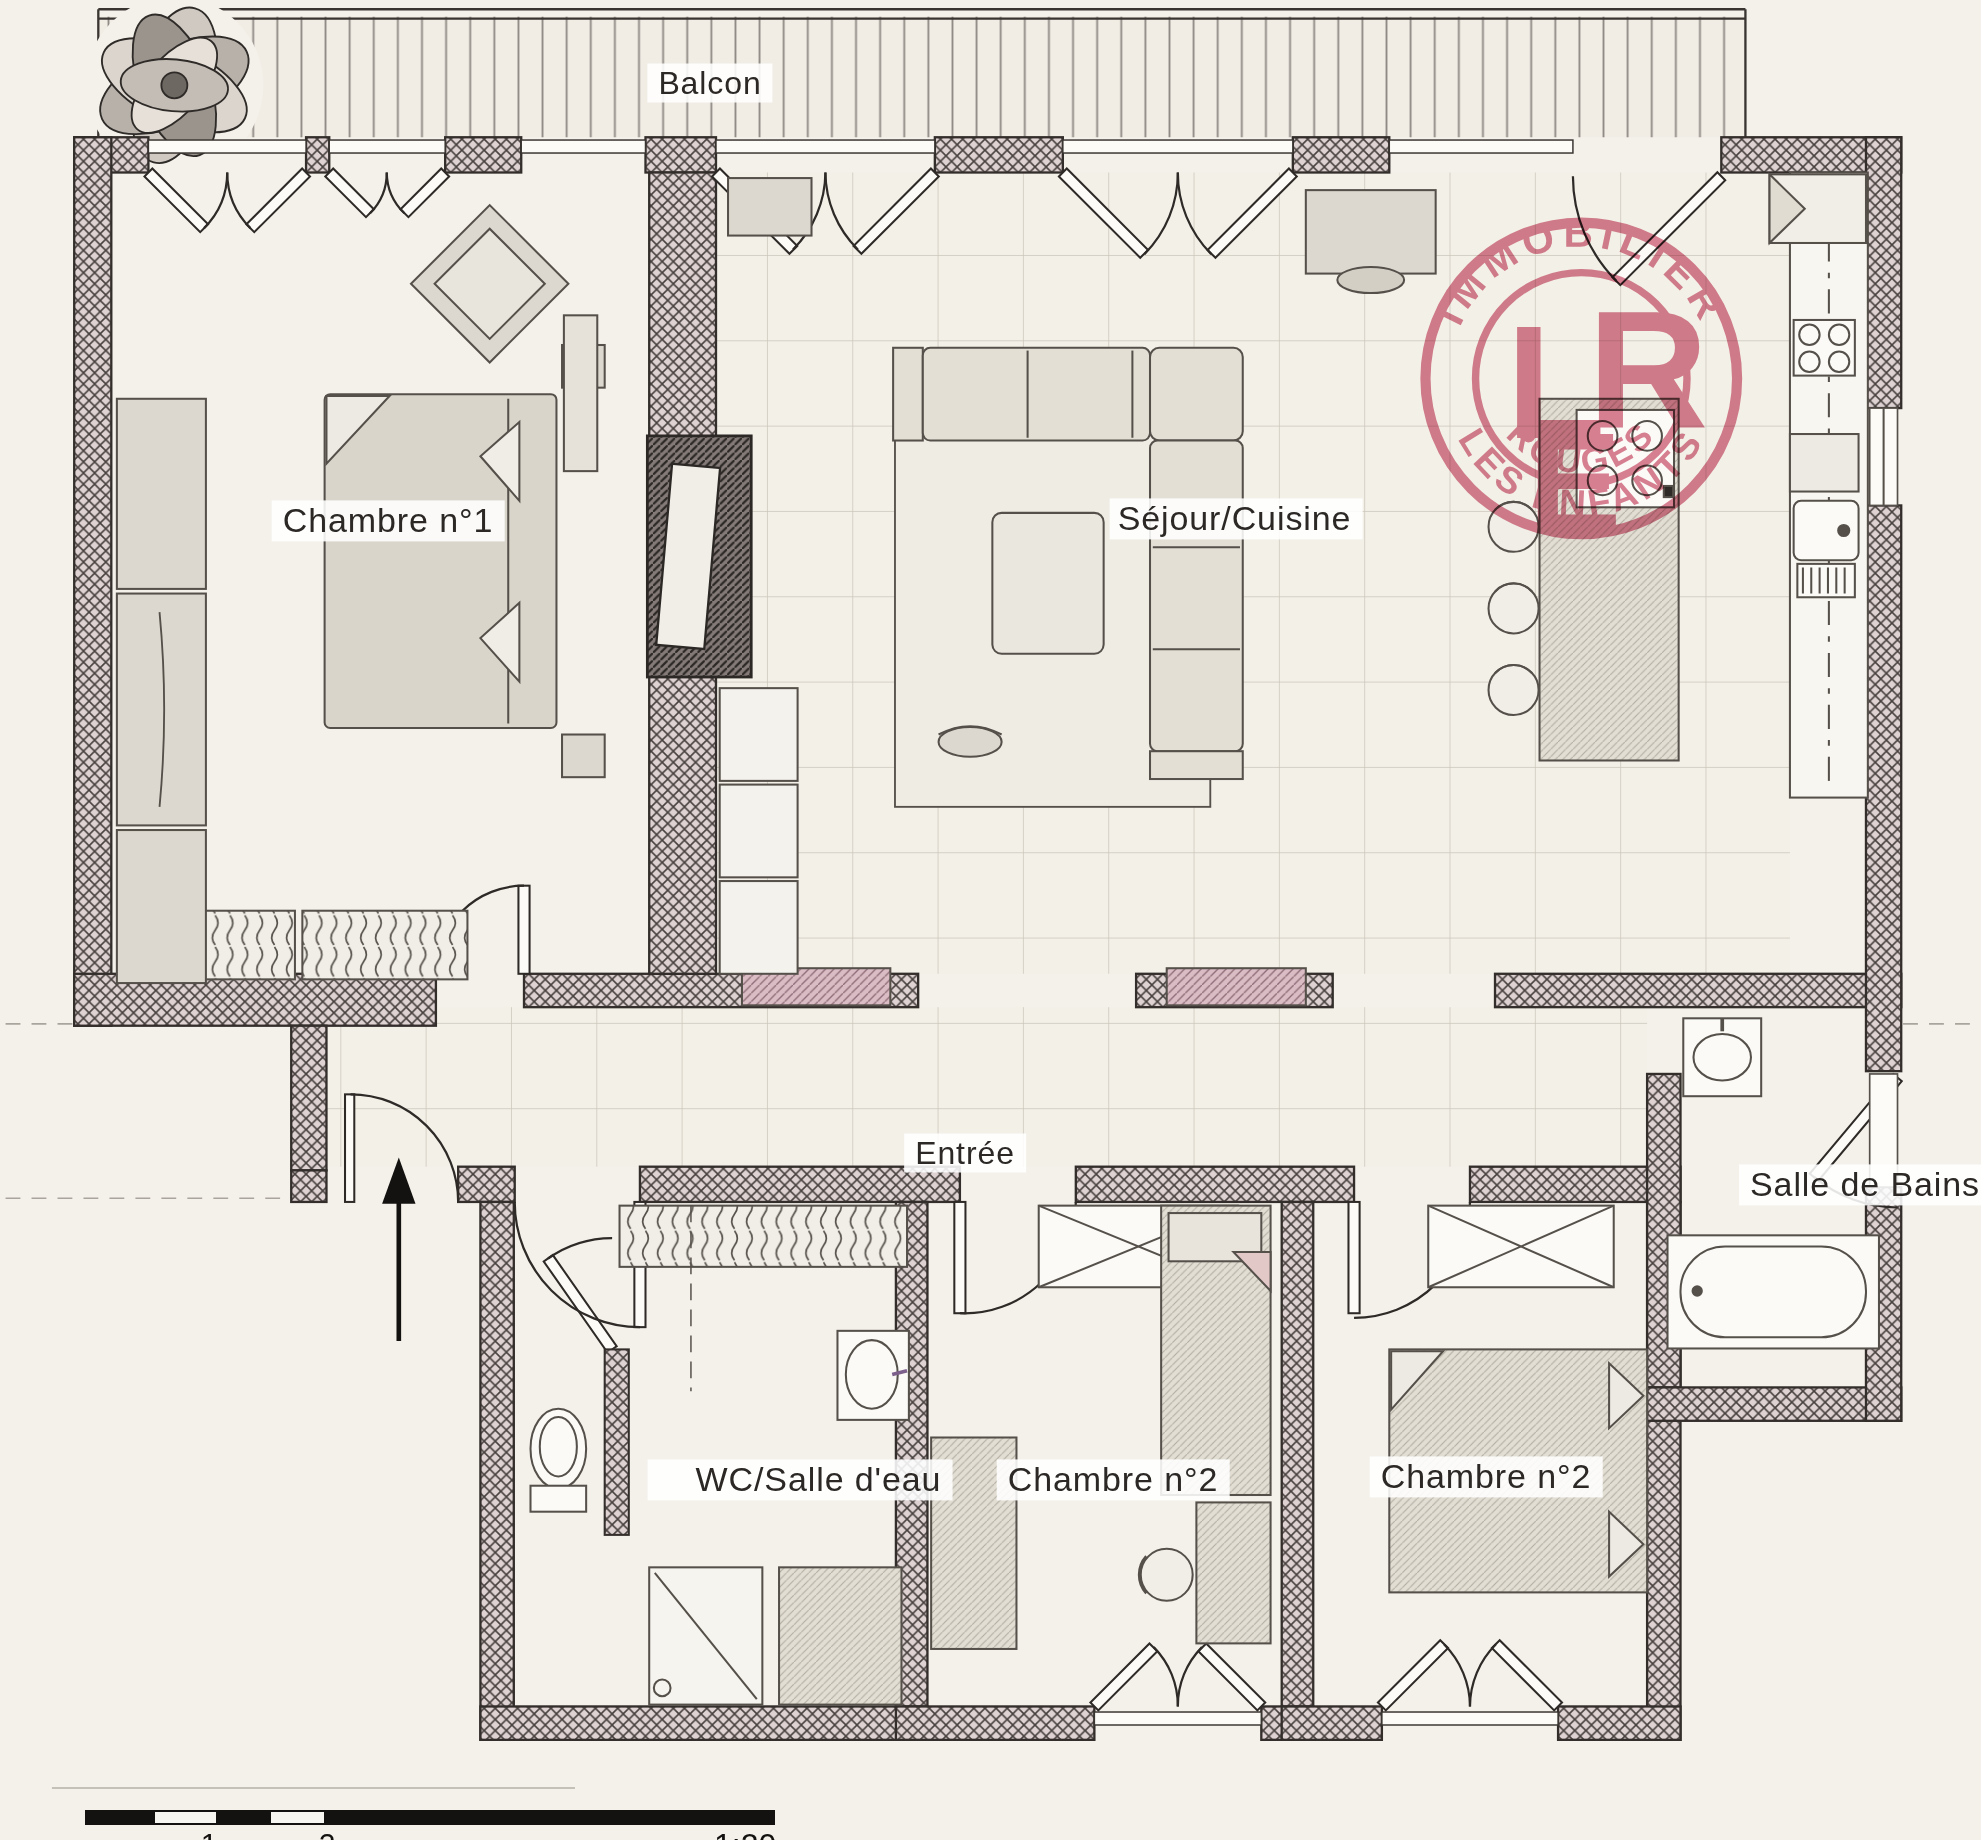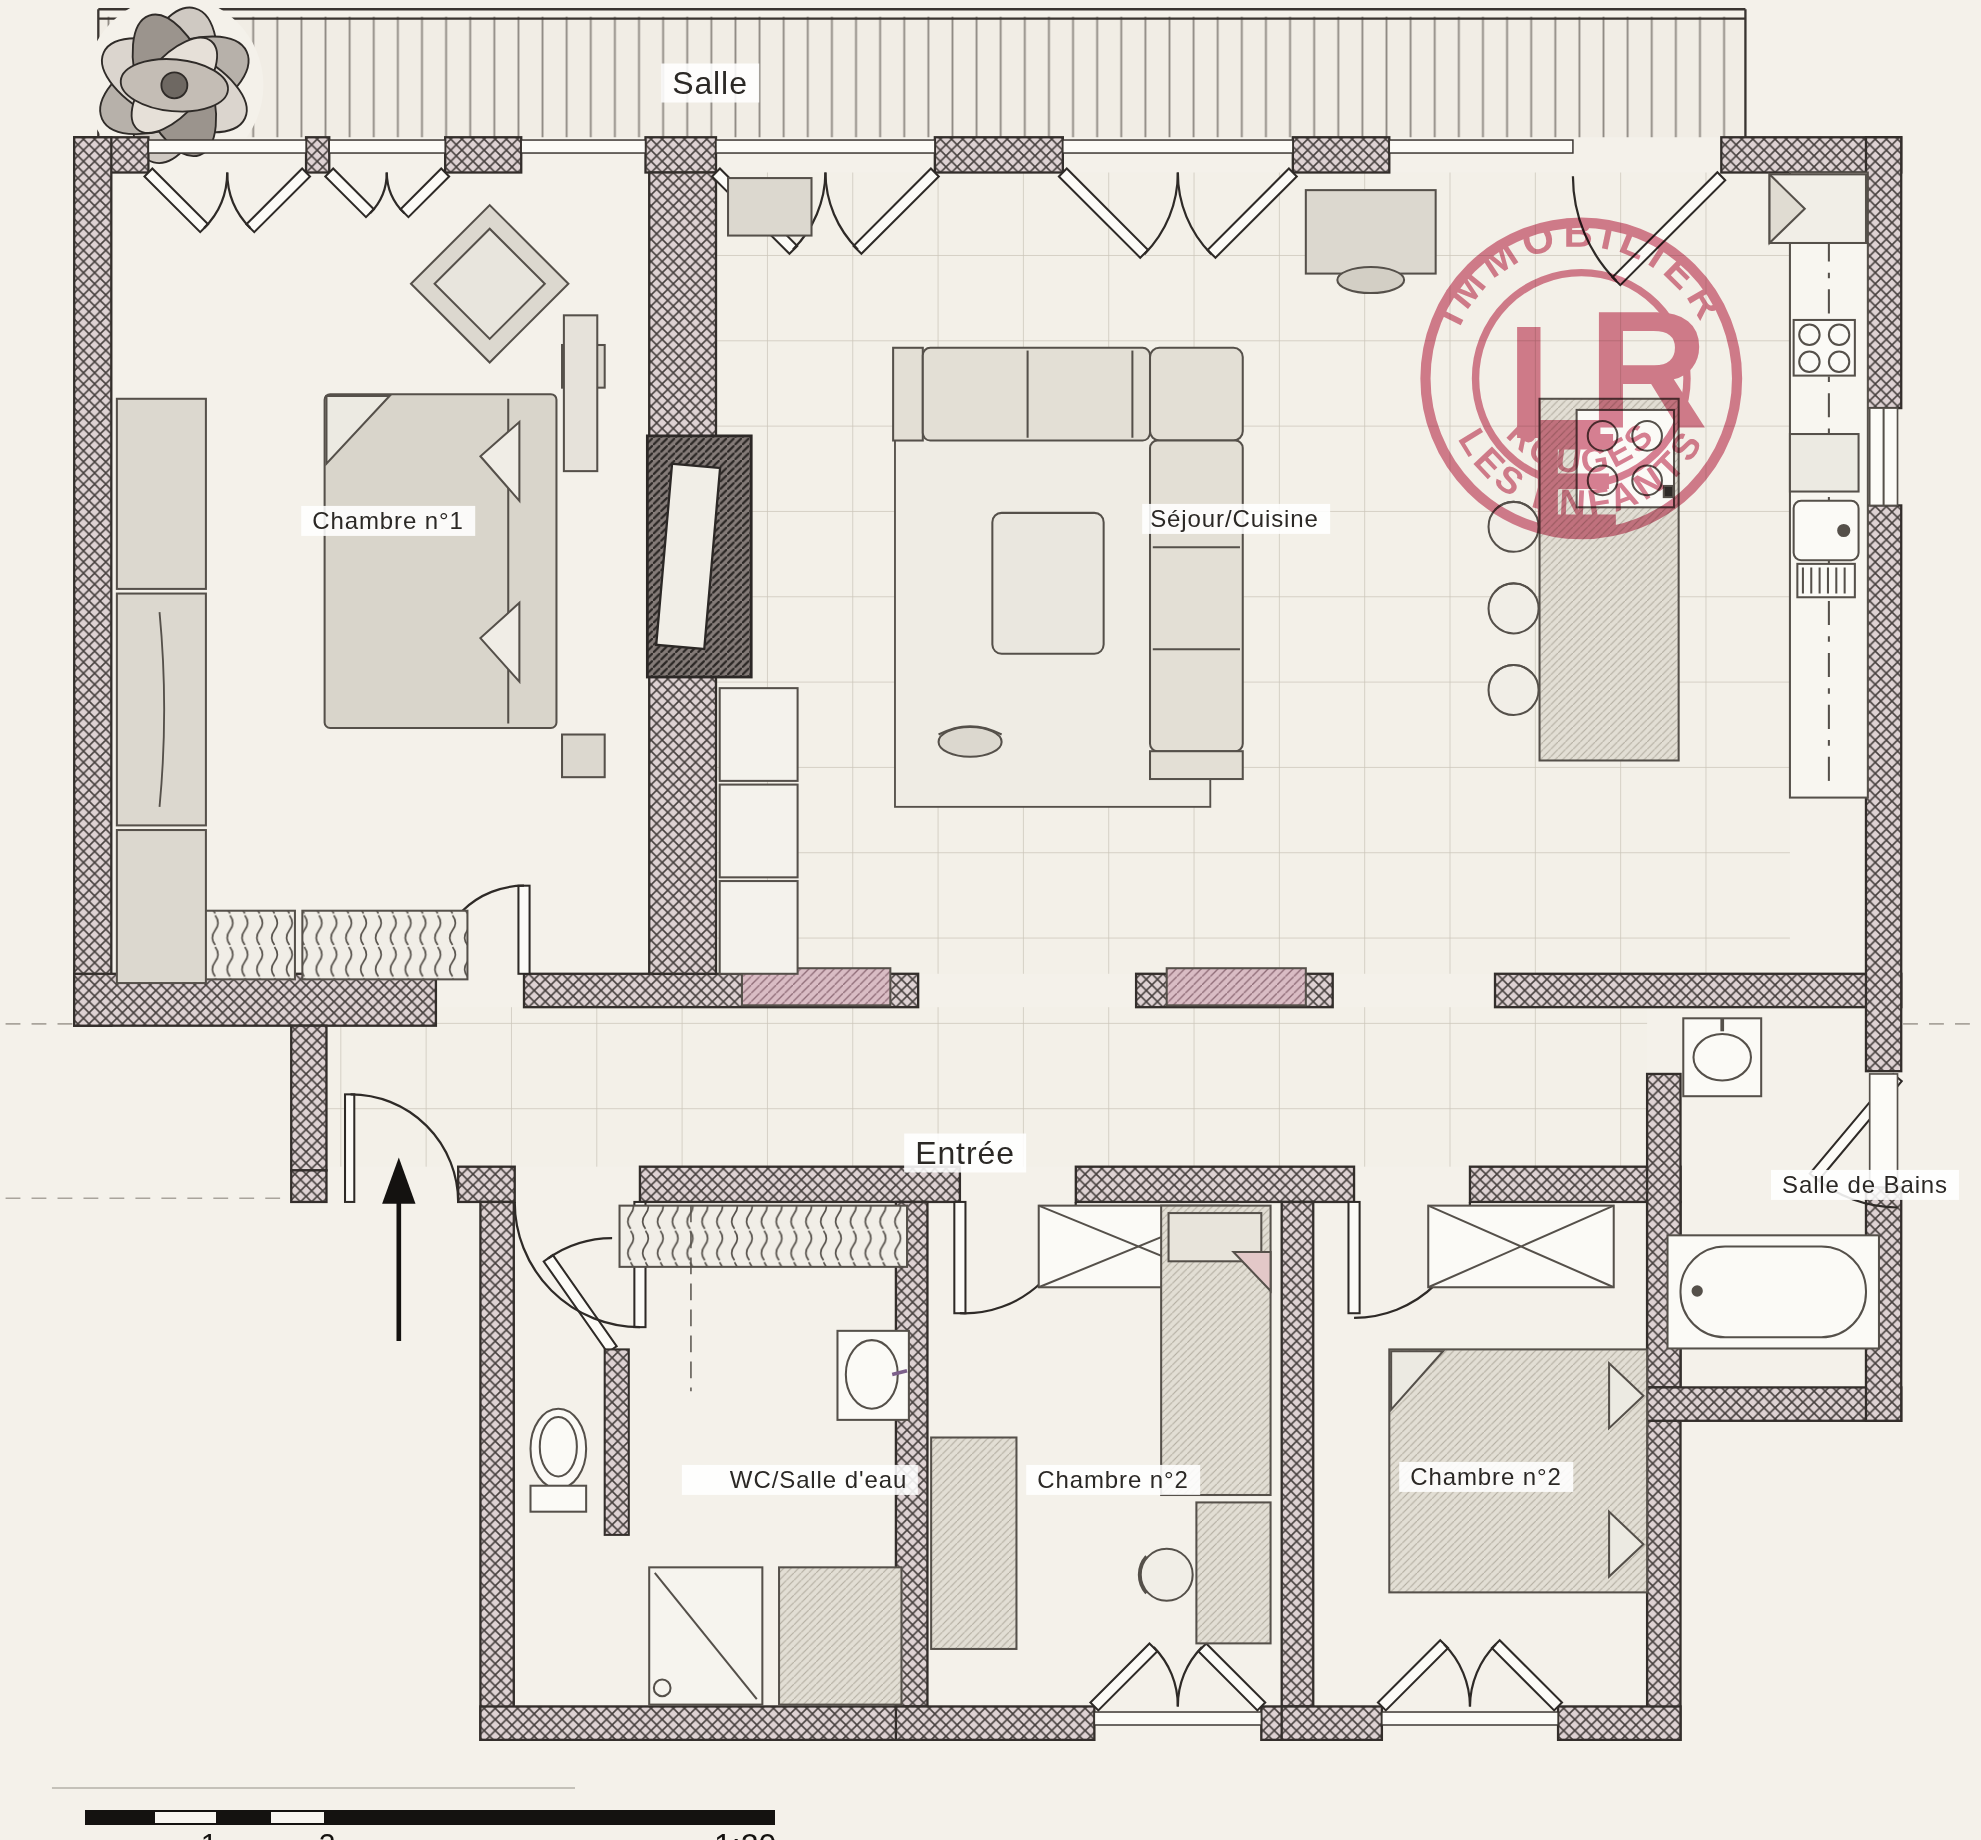--- a/index.html
+++ b/index.html
@@ -1,20 +1,20 @@
 <!DOCTYPE html>
 <html style="font-size:15px"><head>
 <meta charset="utf-8">
 <style>
   html,body{margin:0;padding:0;background:#e9e6df;}
   #canvas{position:relative;width:1981px;height:1840px;background:#f4f1ea;overflow:hidden;
           font-family:"Liberation Sans", sans-serif;}
   #planSvg{position:absolute;left:0;top:0;}
   .room-label{position:absolute;transform:translate(-50%,-50%);background:rgba(255,255,255,.88);
-      color:#2b2825;font-size:24px;letter-spacing:0.9px;padding:1.9px 11px;white-space:nowrap;line-height:1.1;}
+      color:#2b2825;font-size:34px;letter-spacing:0.9px;padding:1.9px 11px;white-space:nowrap;line-height:1.1;}
   .small-label{font-size:32px;}
   
   #scalebar{position:absolute;left:0;top:1803px;width:835px;height:37px;}
   .sb-bar{position:absolute;left:85px;top:7.4px;width:690px;height:15px;background:#141210;}
   .sb-white{position:absolute;top:1.9px;height:11px;background:#f8f6f1;}
   .sb-num{position:absolute;top:24px;color:#141210;font-size:30px;transform:translateX(-50%);}
   .sb-ratio{position:absolute;top:24px;color:#141210;font-size:32px;}
   .stamp-wrap{mix-blend-mode:multiply;}
 </style>
 </head>
@@ -388,21 +388,21 @@
     </text>
     <text font-size="38" letter-spacing="4" fill="#cf5f78">
       <textPath href="#stArcBotIn" startOffset="50%" text-anchor="middle">ROUGES</textPath>
     </text>
     <text x="1624" y="472" font-size="175" fill="#cf5f78">L</text>
     <text x="1712" y="462" font-size="180" fill="#cf5f78">R</text>
     <text x="1648" y="572" font-size="150" fill="#cf5f78">E</text>
   </g>
 </svg>
 
-<div class="room-label small-label" style="left:710px;top:83px;">Salle</div>
+<div class="room-label small-label" style="left:710px;top:83px;">Balcon</div>
 <div class="room-label" style="left:388px;top:521px;">Chambre n°1</div>
 <div class="room-label" style="left:1236px;top:519px;padding-left:8px;">Séjour/Cuisine</div>
 <div class="room-label small-label" style="left:965px;top:1109px;margin-top:44px;">Entrée</div>
 <div class="room-label" style="left:1865px;top:1185px;">Salle de Bains</div>
 <div class="room-label" style="left:800px;top:1480px;padding-left:48px;">WC/Salle d'eau</div>
 <div class="room-label" style="left:1113px;top:1480px;">Chambre n°2</div>
 <div class="room-label" style="left:1486px;top:1477px;">Chambre n°2</div>
 
 <div id="scalebar">
   <div class="sb-bar">

